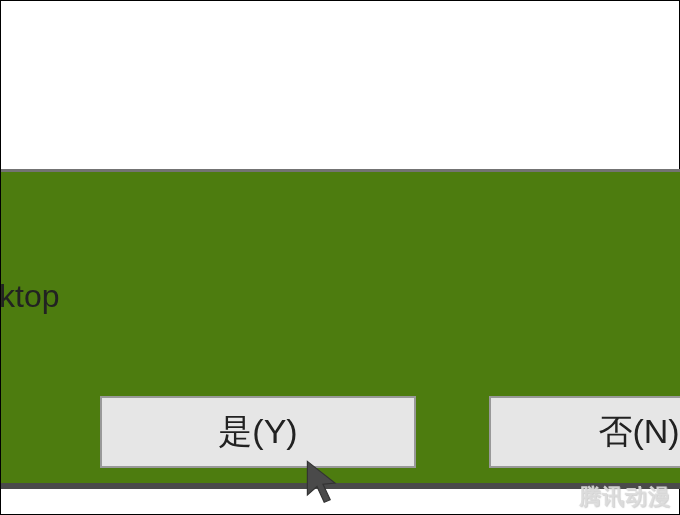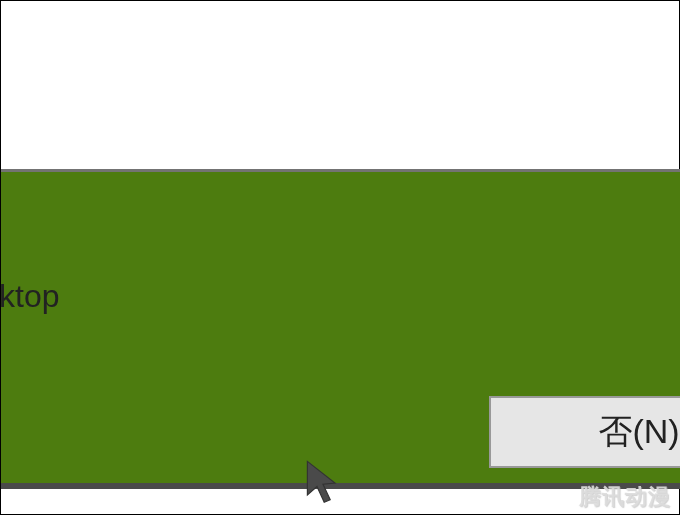--- a/index.html
+++ b/index.html
@@ -101,20 +101,23 @@
   </style>
 </head>
 <body>
 
 <div class="outer-frame">
 
   <div class="dialog-panel">
 
     <span class="dialog-text">ktop</span>
 
+    <button class="btn btn-yes">
+      <span>是(Y)</span>
+    </button>
 
     <button class="btn btn-no">
       <span>否(N)</span>
     </button>
 
     <svg class="cursor-svg" viewBox="0 0 32 40">
       <path d="M 3 2 L 3 30 L 11 23 L 17 36 L 22 34 L 16 21 L 26 20 Z" fill="#4a4a4a" stroke="#333" stroke-width="1"></path>
     </svg>
 
     <div class="dialog-bottom-line"></div>

